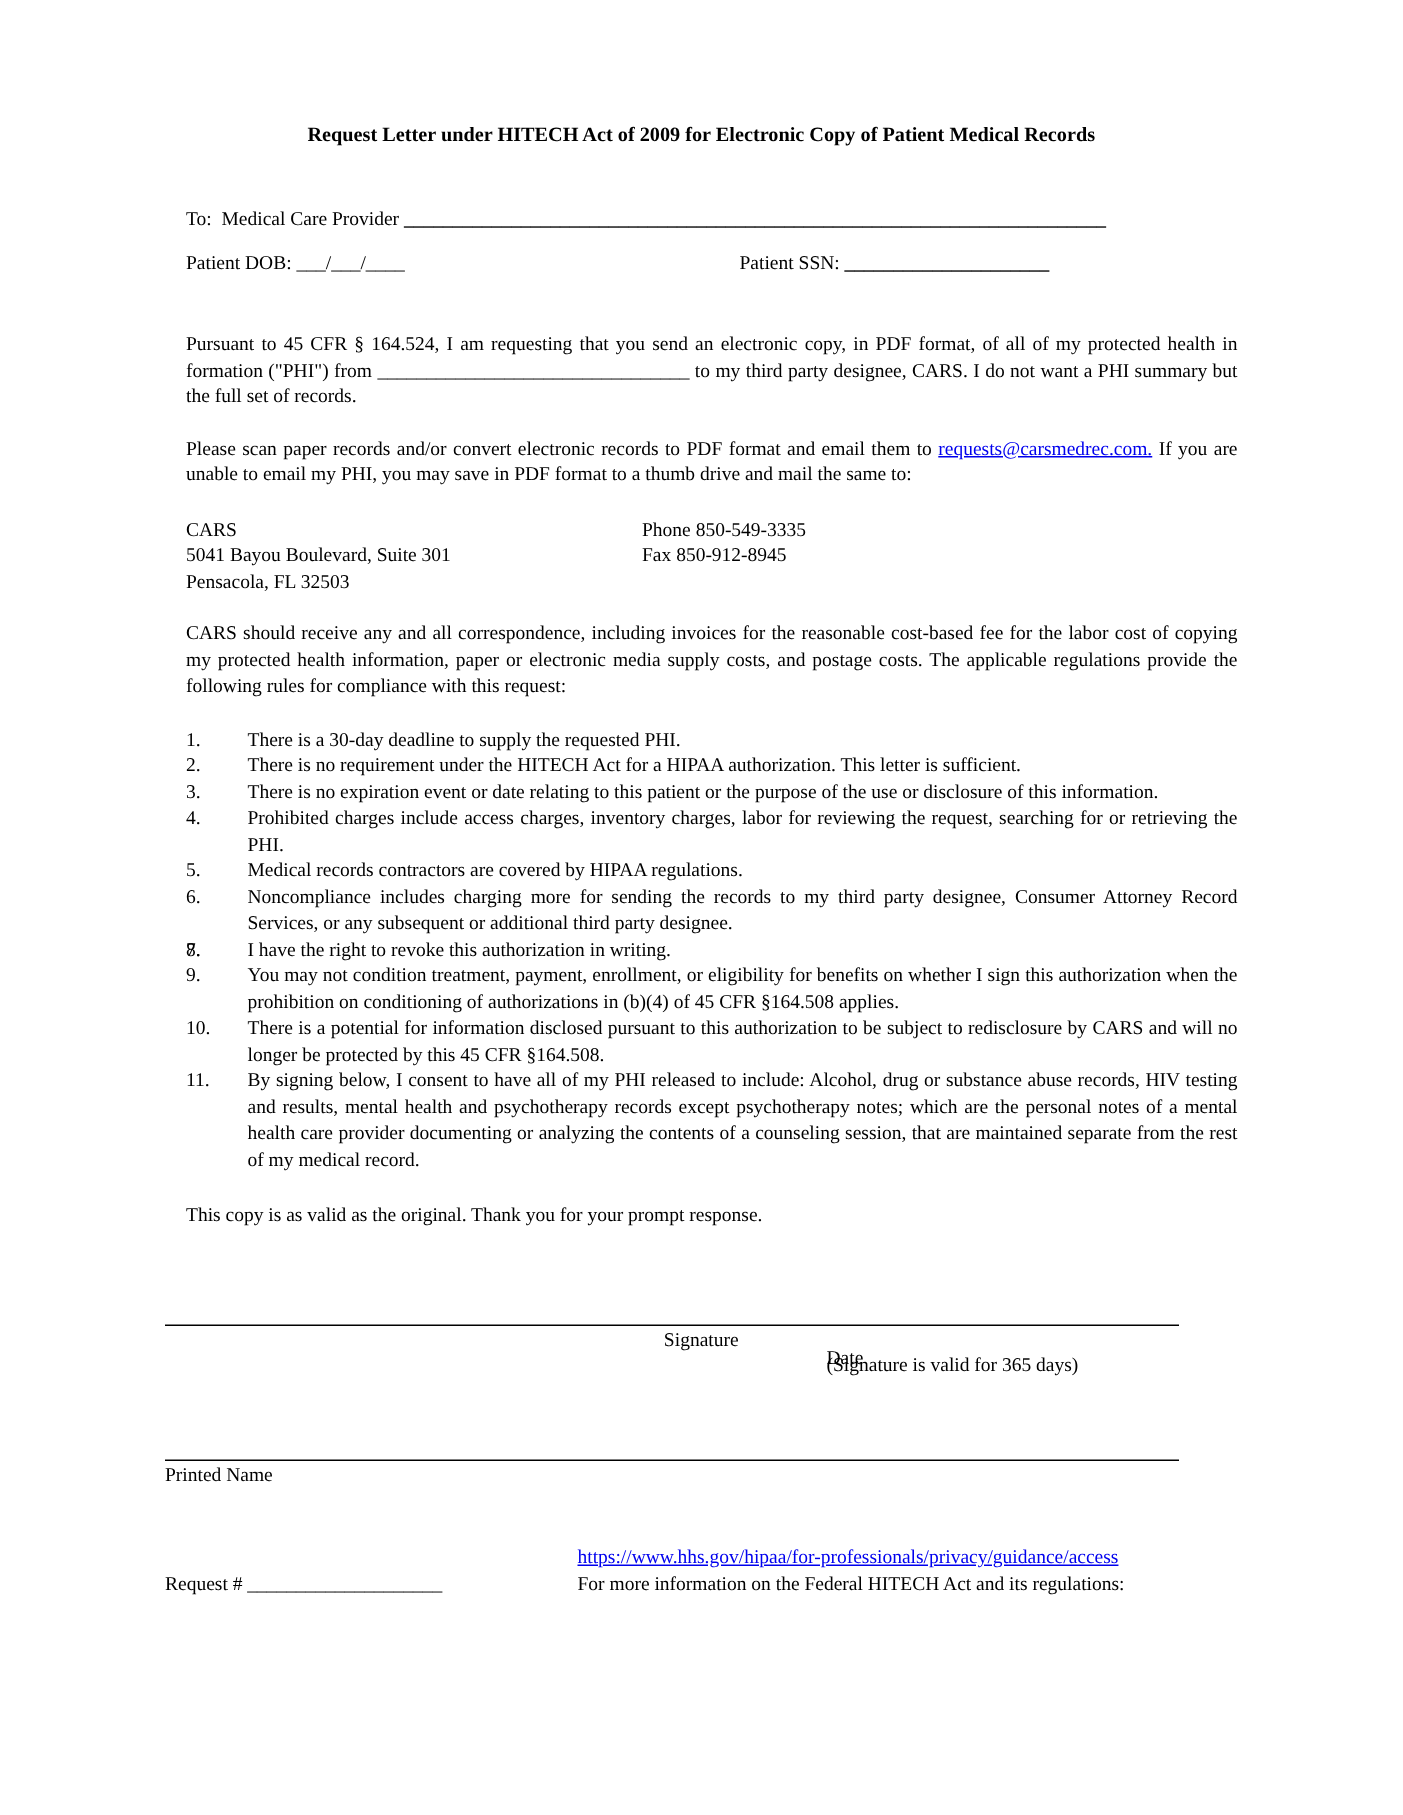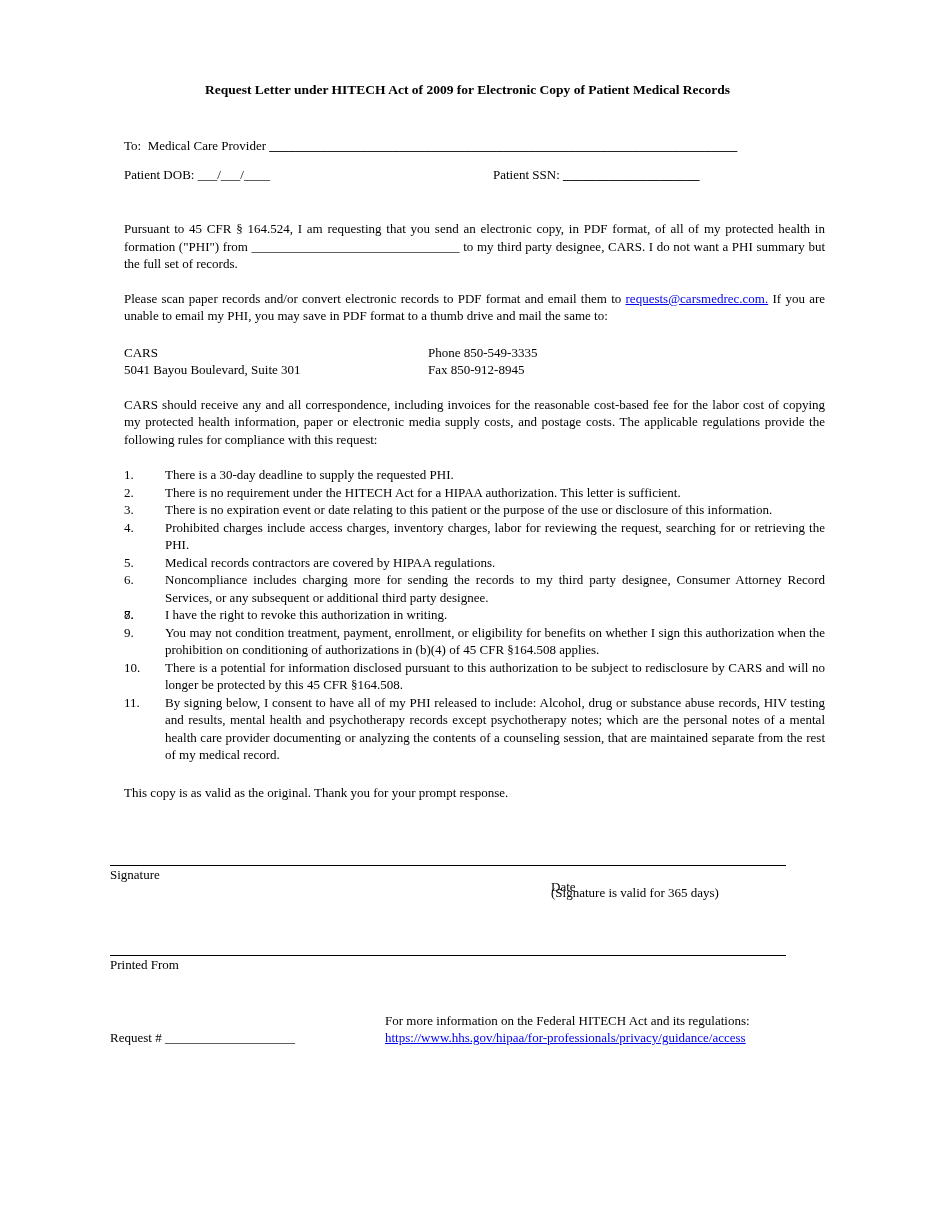--- a/index.html
+++ b/index.html
@@ -36,21 +36,21 @@
   .contact { margin-top: 19px; position: relative; }
   .contact-right { position: absolute; left: 304px; top: 0; }
   .p3 { margin-top: 17px; }
   .rules-list { margin-top: 18px; }
   .li { position: relative; padding-left: 41px; text-align: justify; }
   .li .num { position: absolute; left: 0; top: 0; }
   .closing { margin-top: 20px; }
   .lower { margin-left: -14px; }
   .rule { width: 676px; height: 0; border-bottom: 1px solid #000; }
   .sig-rule { margin-top: 64px; }
-  .sig-labels { position: relative; }
+  .sig-labels { position: relative; text-align: center; }
   .date-label { position: absolute; left: 441px; top: 12px; }
   .valid-note { margin-left: 441px; }
   .pn-rule { margin-top: 54px; }
   .footer { margin-top: 38px; position: relative; }
   .footer-info { margin-left: 275px; }
   .request-line { position: absolute; left: 0; top: 17.5px; }
   a.doc-link { color: #0000EE; text-decoration: underline; cursor: pointer; }
 </style>
 </head>
 <body>
@@ -81,20 +81,21 @@
 
     <div class="para p2">
       <span>Please scan paper records and/or convert electronic records to PDF format and email them to</span>
       <a class="doc-link">requests@carsmedrec.com.</a>
       <span>If you are unable to email my PHI, you may save in PDF format to a thumb drive and mail the same to:</span>
     </div>
 
     <div class="contact">
       <div>CARS</div>
       <div>5041 Bayou Boulevard, Suite 301</div>
+      <div>Pensacola, FL 32503</div>
       <div class="contact-right">
         <div>Phone 850-549-3335</div>
         <div>Fax 850-912-8945</div>
       </div>
     </div>
 
     <div class="para p3">CARS should receive any and all correspondence, including invoices for the reasonable cost-based fee for the labor cost of copying my protected health information, paper or electronic media supply costs, and postage costs. The applicable regulations provide the following rules for compliance with this request:</div>
 
     <div class="rules-list">
       <div class="li"><span class="num">1.</span><span>There is a 30-day deadline to supply the requested PHI.</span></div>
@@ -114,26 +115,26 @@
 
     <div class="lower">
       <div class="rule sig-rule"></div>
       <div class="sig-labels">
         <span>Signature</span>
         <span class="date-label">Date</span>
       </div>
       <div class="valid-note">(Signature is valid for 365 days)</div>
 
       <div class="rule pn-rule"></div>
-      <div>Printed From</div>
+      <div>Printed Name</div>
 
       <div class="footer">
         <div class="footer-info">
+          <div><a class="doc-link">https://www.hhs.gov/hipaa/for-professionals/privacy/guidance/access</a></div>
           <div>For more information on the Federal HITECH Act and its regulations:</div>
-          <div><a class="doc-link">https://www.hhs.gov/hipaa/for-professionals/privacy/guidance/access</a></div>
         </div>
         <div class="request-line">
           <span class="pre">Request # </span><span class="blank">____________________</span>
         </div>
       </div>
     </div>
 
   </div>
 </div>
 

